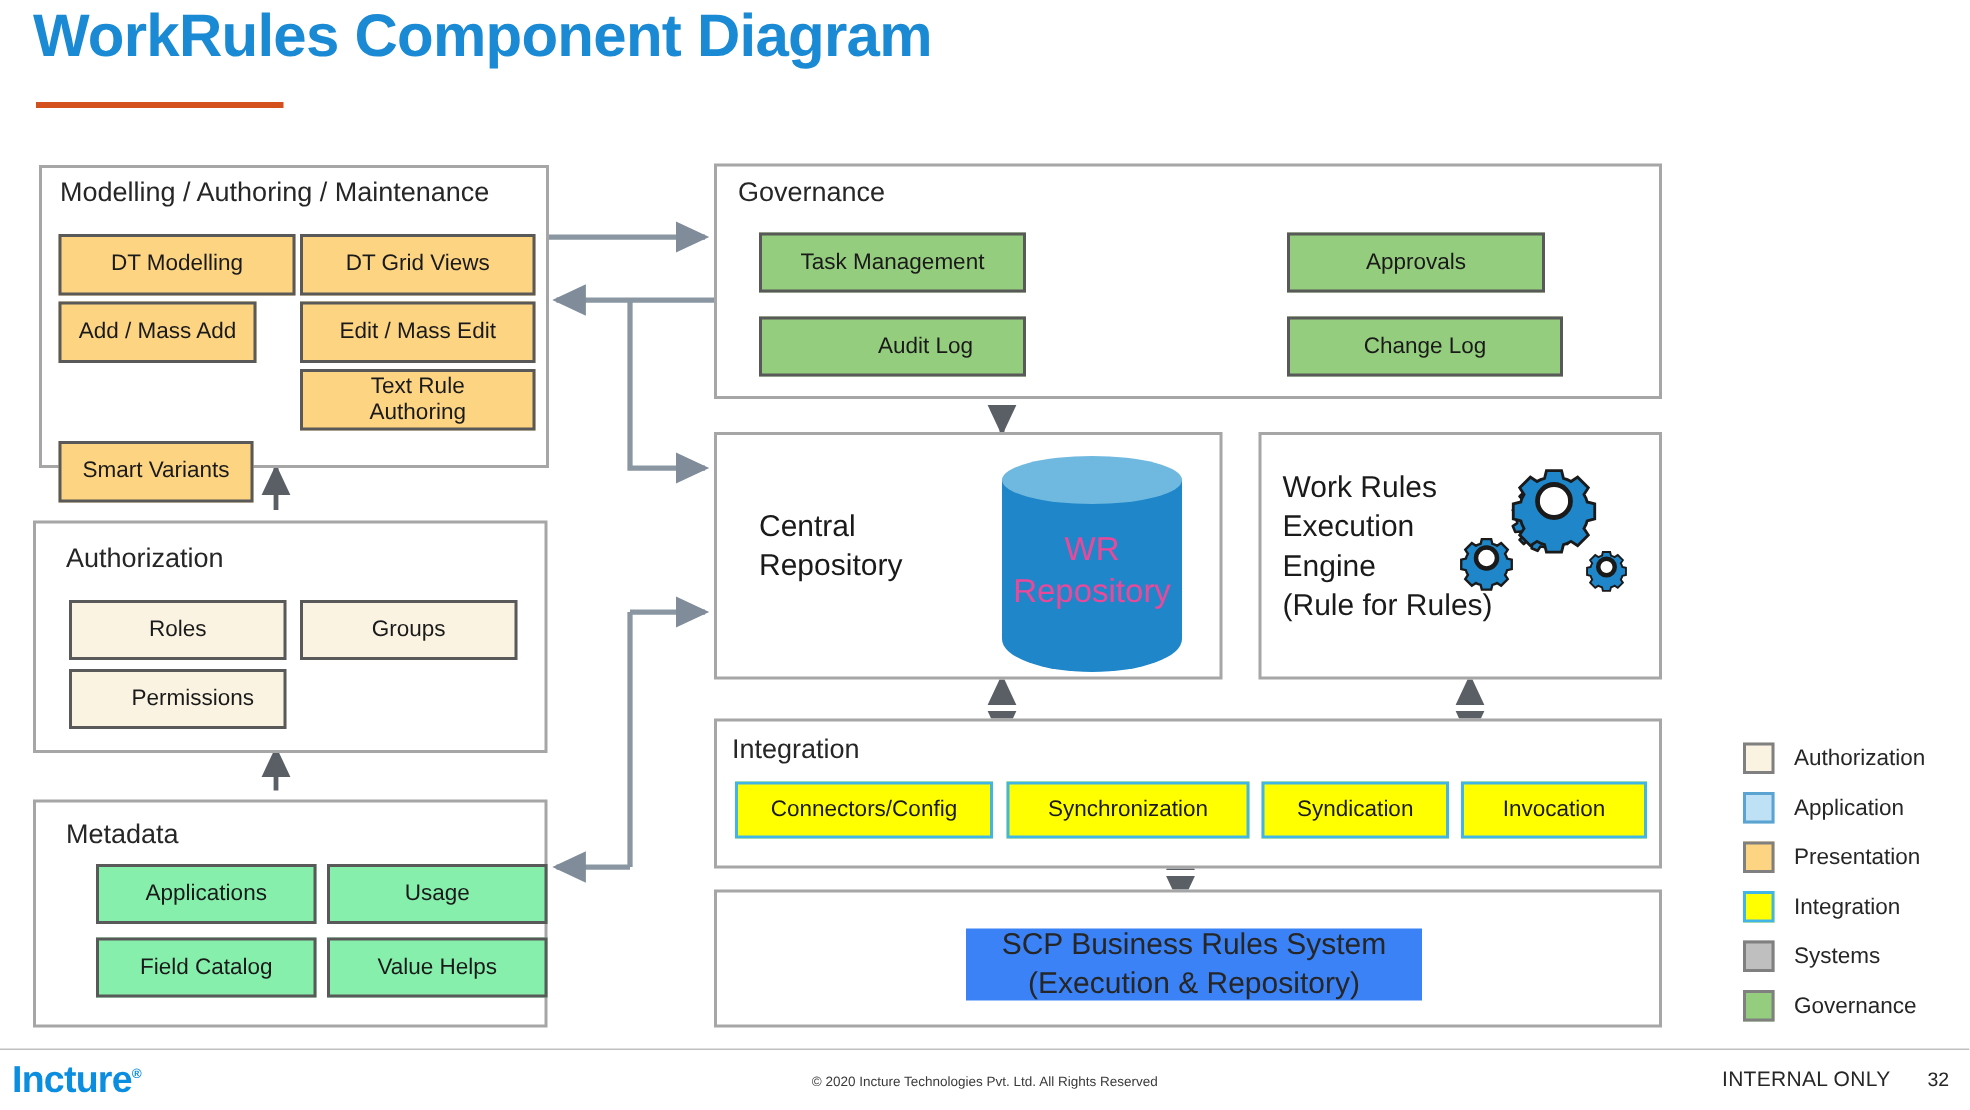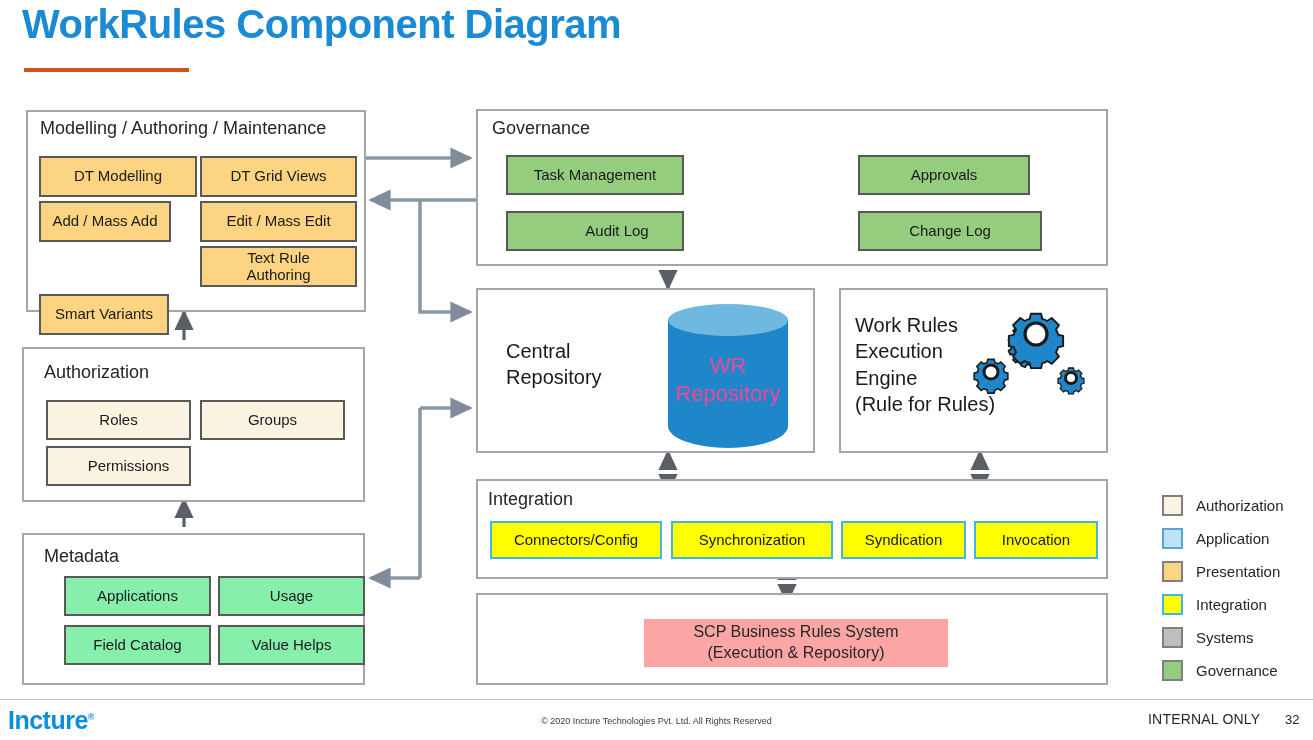--- a/index.html
+++ b/index.html
@@ -45,21 +45,21 @@
     font-size:15px;
     line-height:1.12;
     color:#1a1a1a;
     border:2px solid #595959;
   }
   .box.presentation{background:#fcd482;}
   .box.authorization{background:#faf3e2;}
   .box.application{background:#86efac;margin-left:12px;}
   .box.governance{background:#92d050;background:#95cd7e;}
   .box.integration{background:#ffff00;border:2px solid #41b6e6;}
-  .box.systems{background:#fca5a5;border:none;font-size:16px;color:#262626;}
+  .box.systems{background:#3b82f6;border:none;font-size:20px;color:#262626;}
 
   
   #wr-cylinder{
     position:absolute;
   }
   #wr-cyl-body{
     position:absolute;left:0;top:16px;
     width:120px;height:128px;
     background:#1f87c9;
     border-radius:0 0 60px 60px / 0 0 22px 22px;

